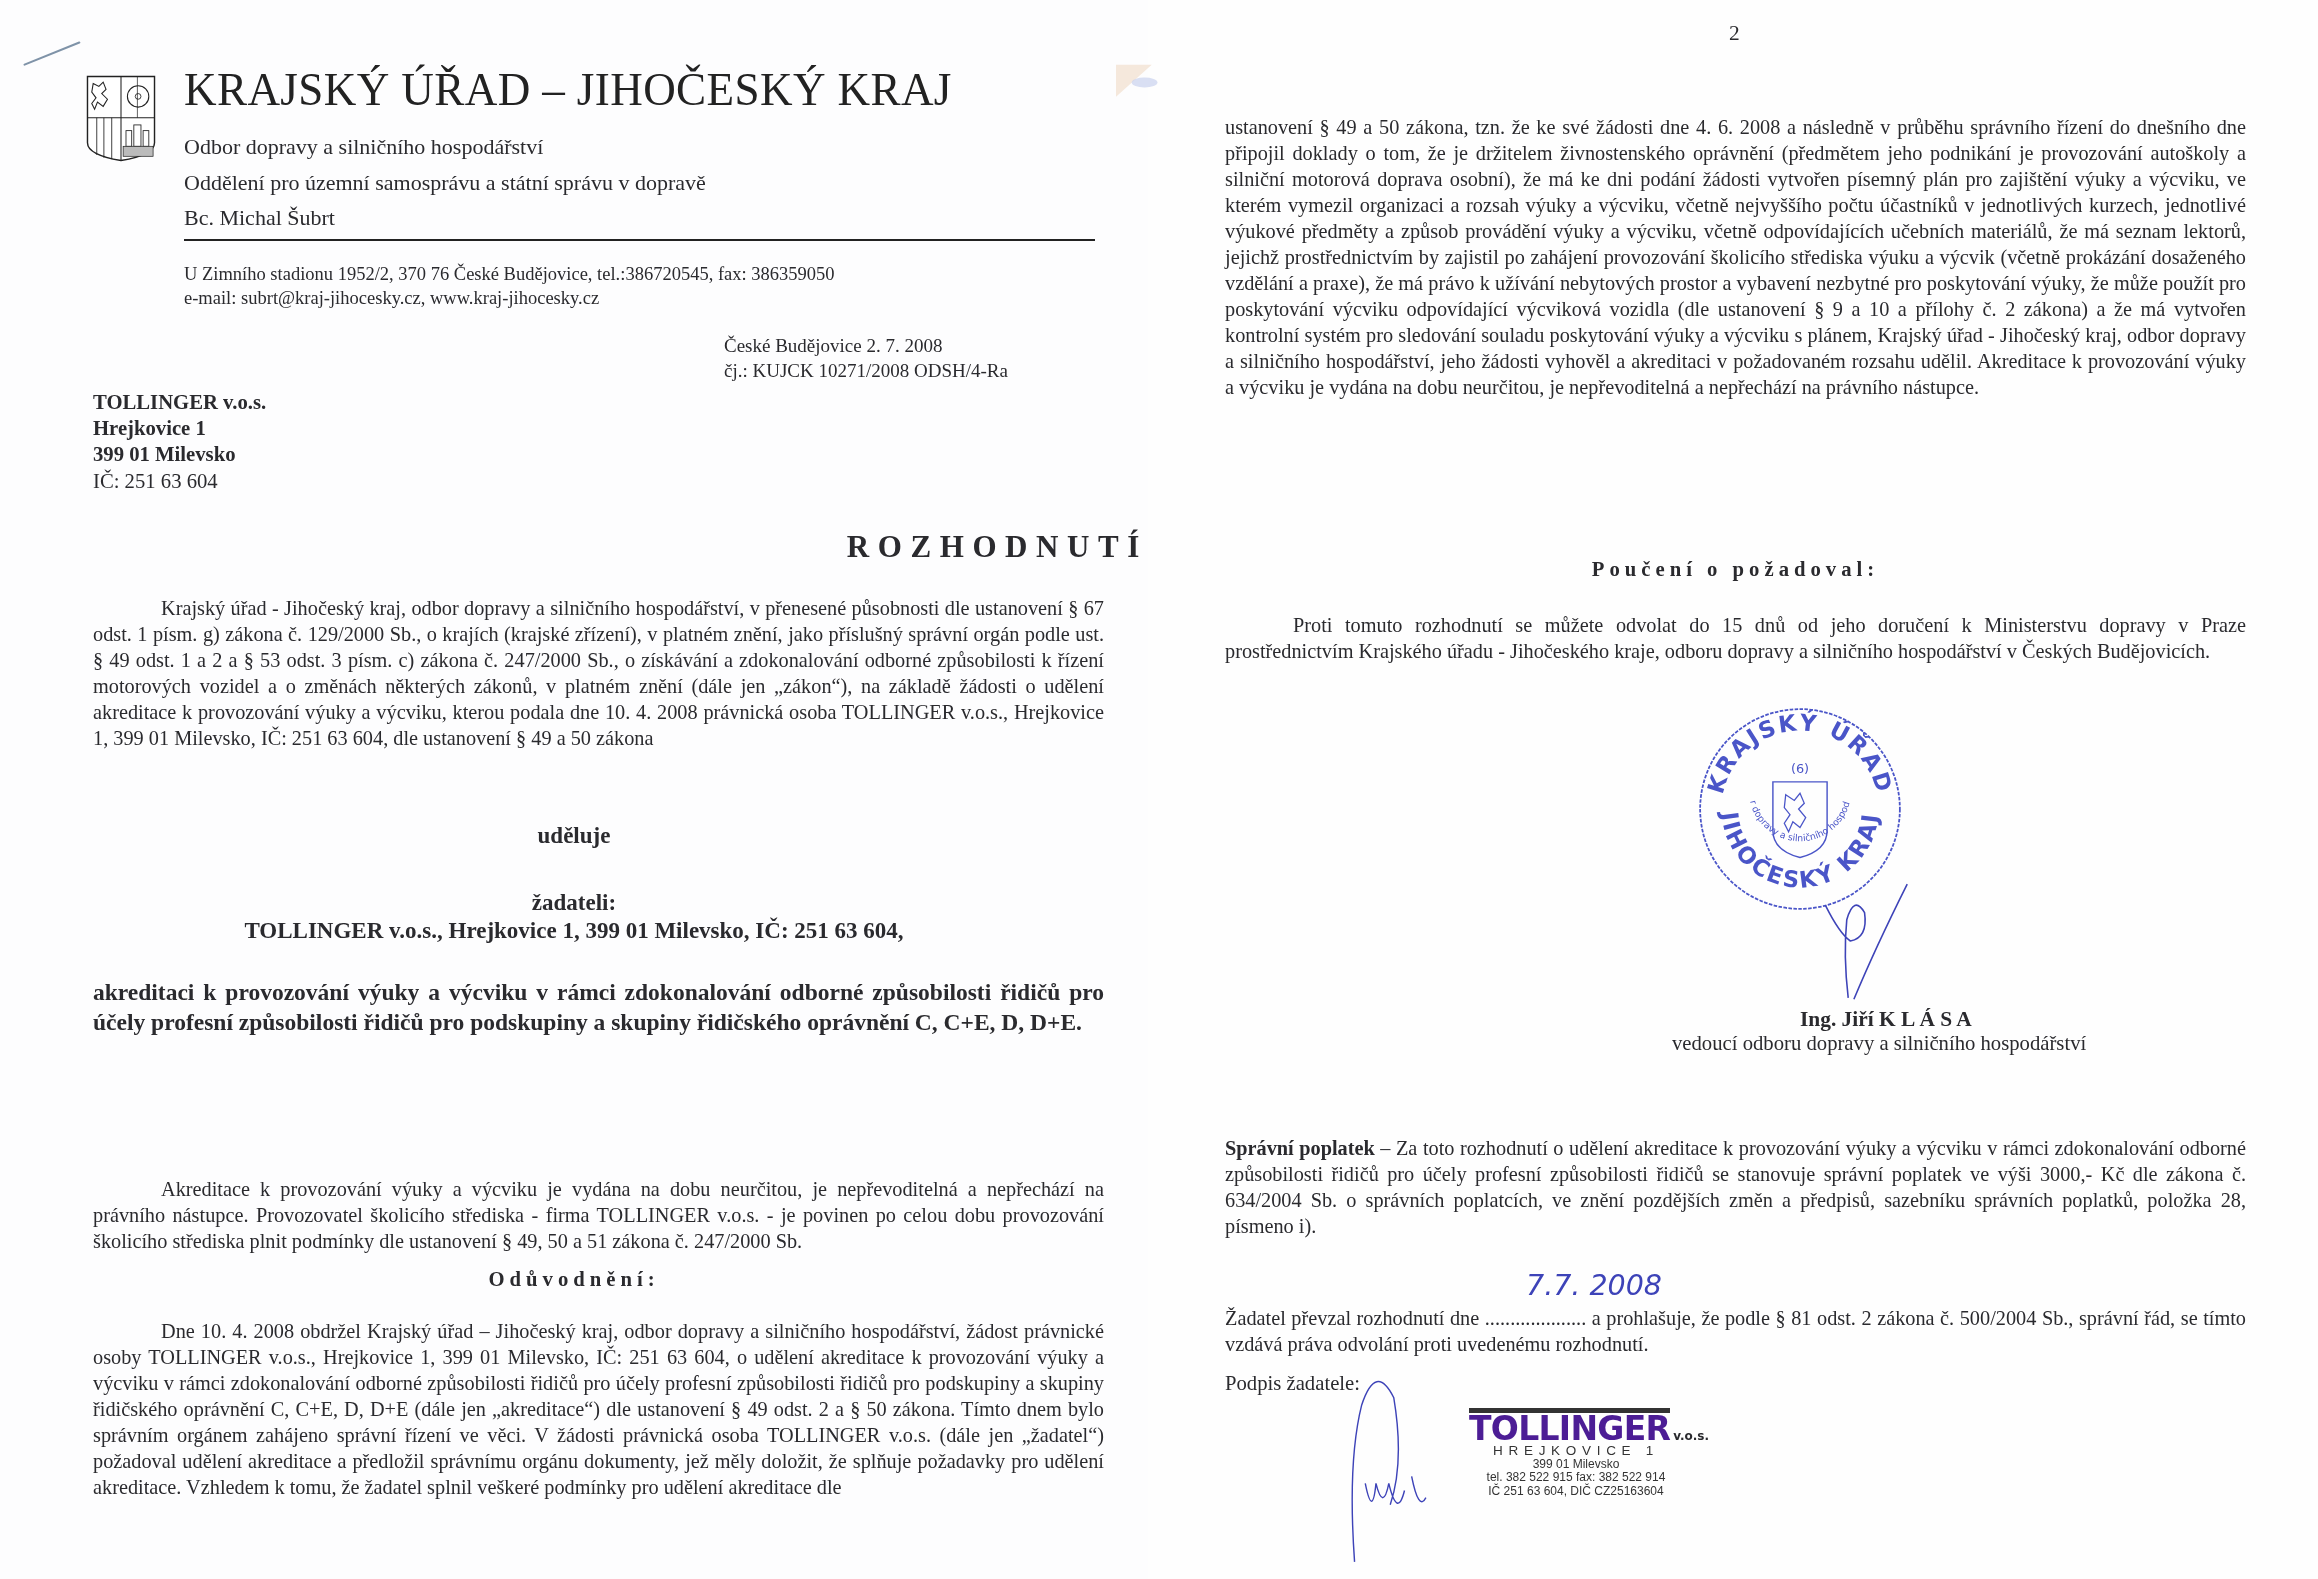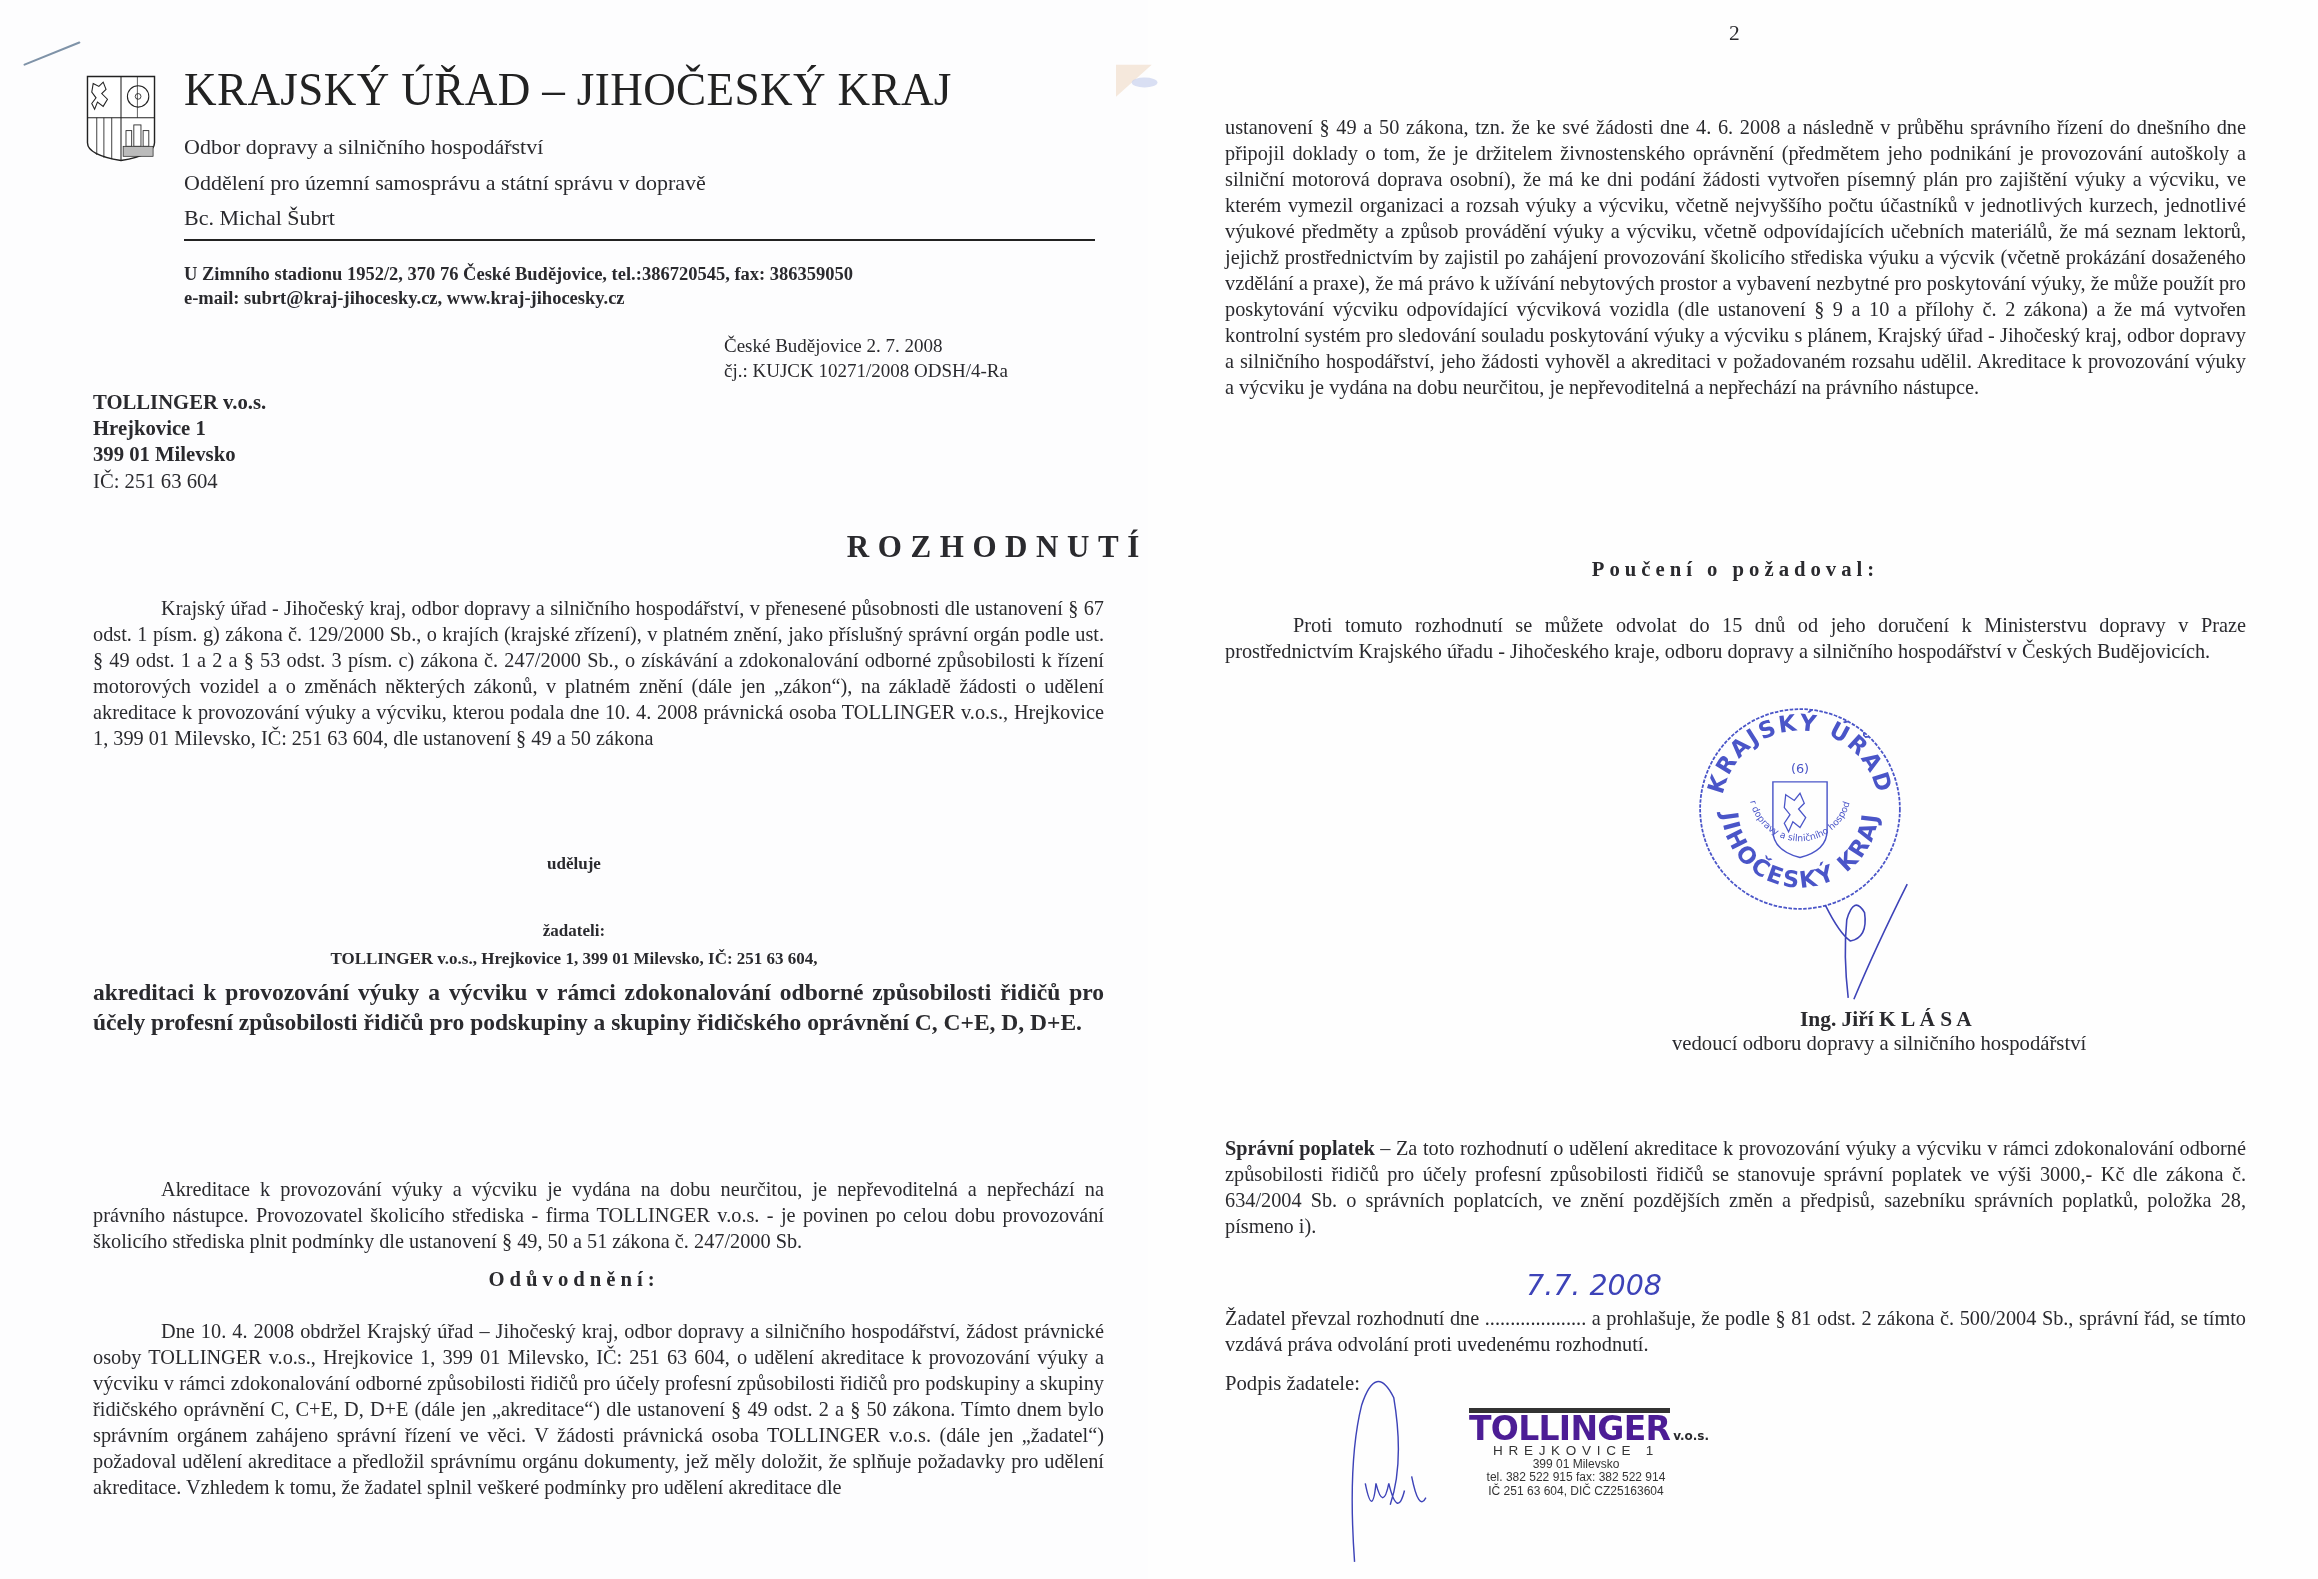--- a/index.html
+++ b/index.html
@@ -9,27 +9,27 @@
   .page{position:absolute;top:0;height:1580px;background:#fdfdfe;}
   #page-left{left:0;width:1148px;}
   #page-right{left:1148px;width:1171px;background:#fefefe;}
   .body-text{font-size:20.3px;line-height:26px;text-align:justify;}
   .body-text .indent{display:inline-block;width:68px;}
   
   #crest{left:86px;top:75px;width:70px;height:87px;}
   #office-title{left:184px;top:63px;font-size:46px;letter-spacing:0.4px;color:#222;white-space:nowrap;transform:scaleX(0.98);transform-origin:left;}
   .hdr-line{left:184px;font-size:22px;white-space:nowrap;}
   #hdr-rule{left:184px;top:239px;width:911px;height:2.1px;background:#222;}
-  .contact{left:184px;font-size:18.5px;white-space:nowrap;font-weight:bold;}
+  .contact{left:184px;font-size:18.5px;white-space:nowrap;}
   .meta{left:724px;font-size:19px;white-space:nowrap;}
   .addr{left:93px;font-size:20.7px;white-space:nowrap;}
   .addr.b{font-weight:bold;}
   #heading-rozhodnuti{left:0;width:1148px;top:529px;text-align:right;font-size:31px;font-weight:bold;letter-spacing:8.6px;}
   #para1{left:93px;top:595px;width:1011px;}
-  .center-bold{left:0;width:1148px;text-align:center;font-weight:bold;font-size:17px;margin-top:31px;}
+  .center-bold{left:0;width:1148px;text-align:center;font-weight:bold;font-size:23px;}
   #grant-text{left:93px;top:977px;width:1011px;font-weight:bold;font-size:23.5px;line-height:30px;text-align:justify;}
   #para2{left:93px;top:1128px;width:1011px;margin-top:48px;}
   #heading-oduvodneni{left:0;width:1148px;top:1268px;text-align:center;font-weight:bold;font-size:20.7px;letter-spacing:5px;}
   #para3{left:93px;top:1318px;width:1011px;}
   
   #page-number{left:1729px;top:21.4px;font-size:21.4px;}
   #para4{left:1225px;top:114px;width:1021px;}
   #heading-pouceni{left:1225px;width:1021px;top:558px;text-align:center;font-weight:bold;font-size:20.7px;letter-spacing:5px;}
   #para5{left:1225px;top:612px;width:1021px;}
   #stamp{left:1693px;top:702px;width:214px;height:214px;}

